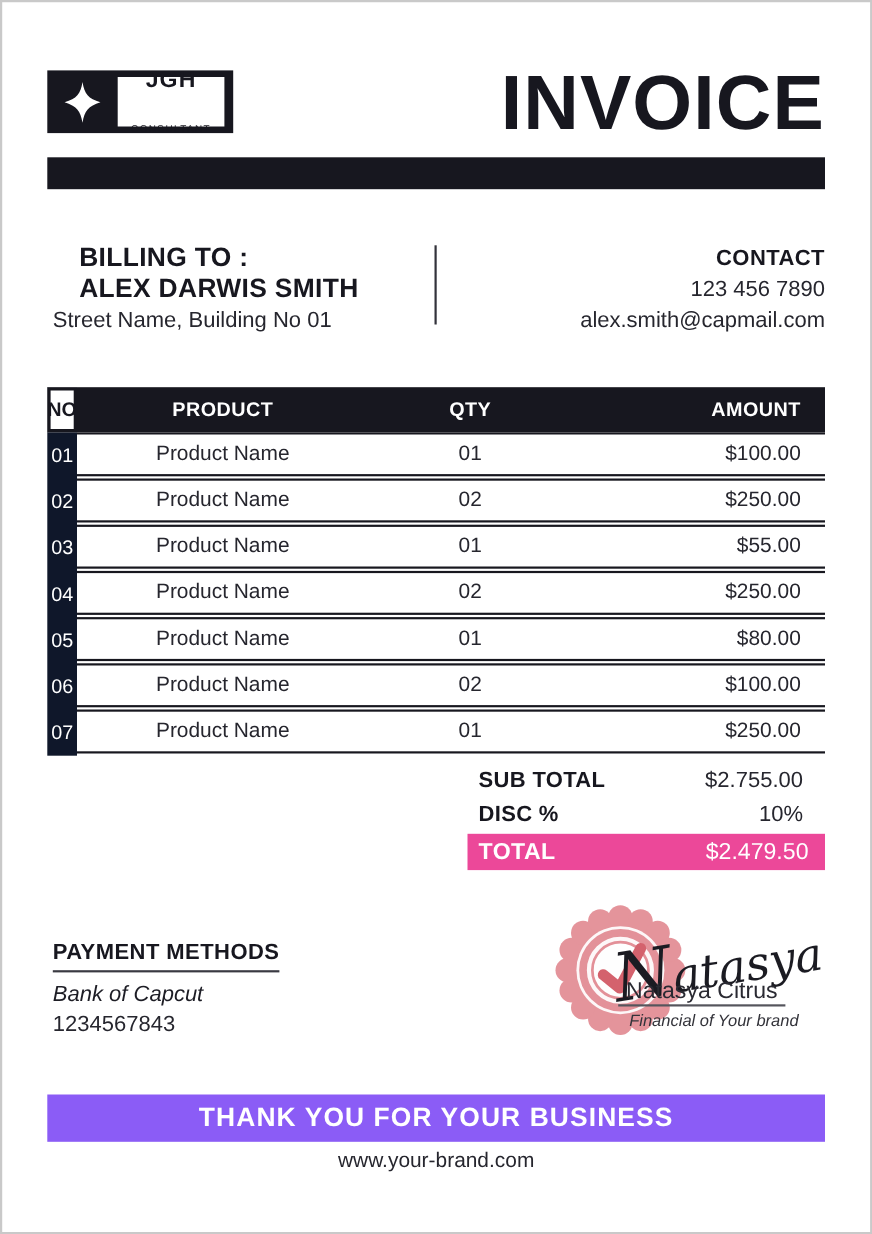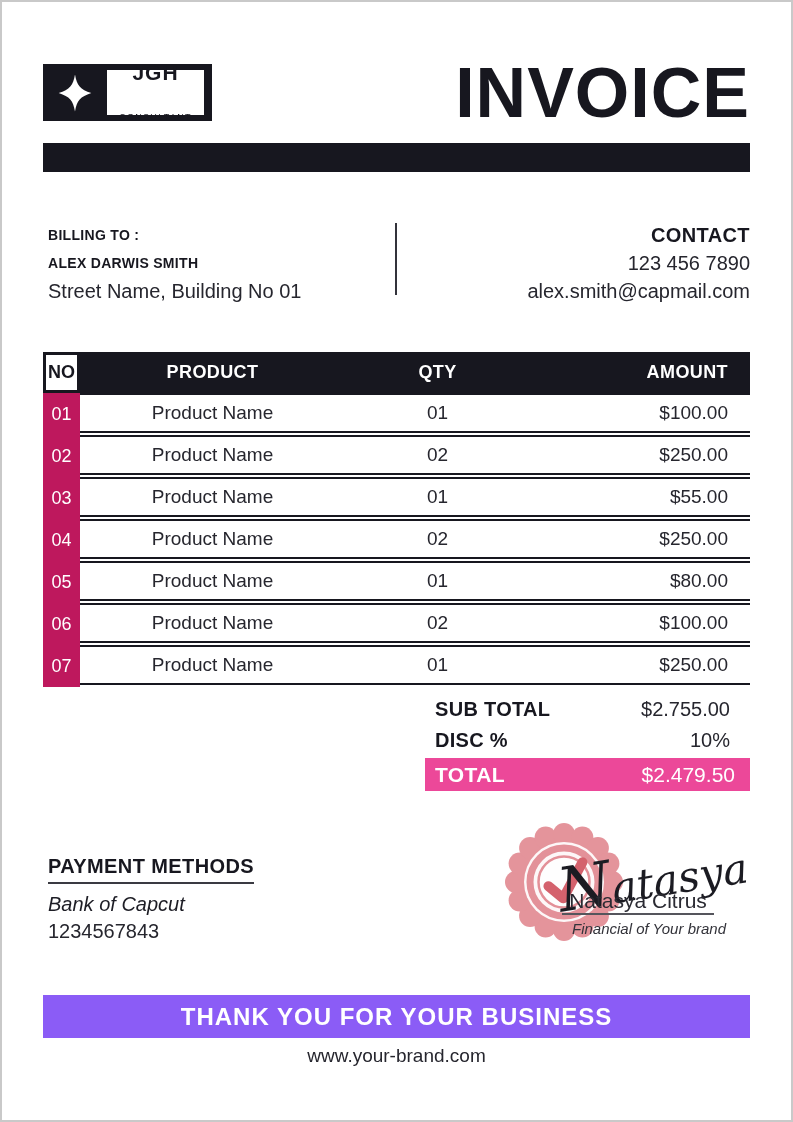--- a/index.html
+++ b/index.html
@@ -14,29 +14,29 @@
   .logo { width:169px; height:57px; background:#17171f; display:flex; align-items:center; }
   .logo-star { width:64px; height:57px; display:flex; align-items:center; justify-content:center; }
   .logo-box { width:97px; height:45px; margin-right:6px; background:#fff; display:flex; flex-direction:column; align-items:center; justify-content:center;gap:28px; }
   .logo-title { font-size:21px; font-weight:bold; letter-spacing:1px; line-height:22px; }
   .logo-subtitle { font-size:9px; letter-spacing:1.3px; line-height:11px; }
   .invoice-title { font-size:70px; line-height:60px; font-weight:800; letter-spacing:1px; margin-top:-1px; }
   .bar1 { position:absolute; top:143px; left:43px; right:43px; height:29px; background:#17171f; }
   
   .billing-row { position:absolute; top:221px; left:43px; right:43px; display:flex; }
   .billing { width:352px; padding-left:5px; box-sizing:border-box; }
-  .b-heading, .b-name { font-size:14px; font-weight:bold; line-height:28px; letter-spacing:0.3px; }
+  .b-heading, .b-name { font-size:24px; font-weight:bold; line-height:28px; letter-spacing:0.3px;margin-left:24px; }
   .b-address { font-size:20px; line-height:28px; color:#26262e; }
   .v-divider { width:2px; height:72px; background:#33333b; margin-top:2px; }
   .contact { flex:1; text-align:right; }
   .c-heading { font-size:20px; font-weight:bold; line-height:28px; letter-spacing:0.4px; }
   .c-phone, .c-email { font-size:20px; line-height:28px; color:#26262e; }
   
   .table { position:absolute; top:352px; left:43px; right:43px; display:flex; }
-  .no-col { width:37px; background:#be185d; }
+  .no-col { width:27px; background:#0f172a; }
   .no-header { box-sizing:border-box; height:41px; border:3px solid #17171f; background:#fff; color:#17171f;
     display:flex; align-items:center; justify-content:center; font-size:18px; font-weight:bold; }
   .no-cell { height:42px; color:#fff; display:flex; align-items:center; justify-content:center; font-size:18px; }
   .body-col { flex:1; }
   .head-row { height:41px; background:#17171f; color:#fff; display:flex; align-items:center; font-size:18px; font-weight:bold; letter-spacing:0.4px; }
   .cell-product { width:265px; text-align:center; }
   .cell-qty { width:185px; text-align:center; }
   .cell-amount { flex:1; text-align:right; padding-right:22px; }
   .data-row { box-sizing:border-box; height:40px; margin-bottom:2px; border-top:2px solid #17171f; border-bottom:2px solid #17171f;
     display:flex; align-items:center; font-size:19px; color:#26262e; background:#fff; }

